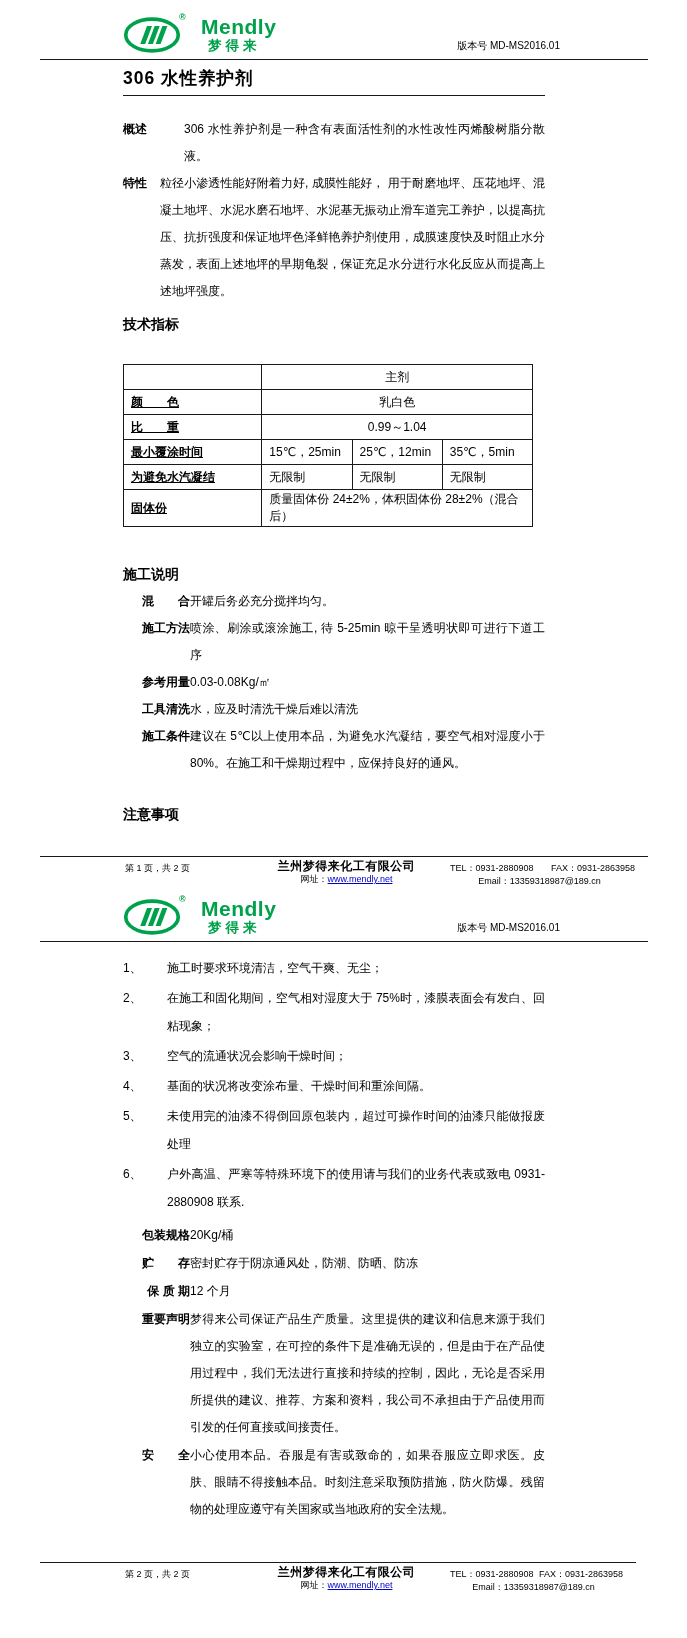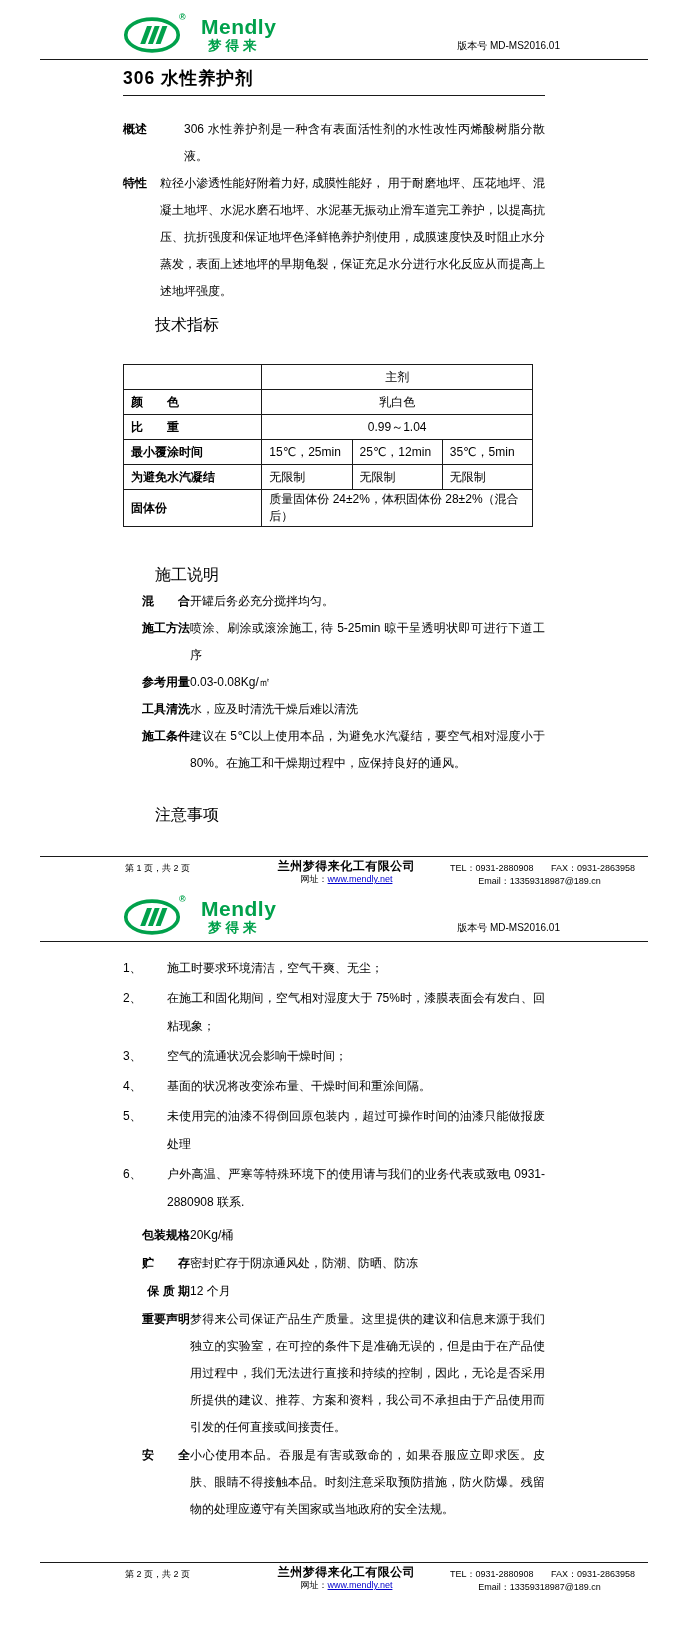--- a/index.html
+++ b/index.html
@@ -30,47 +30,47 @@
     margin:6px 142px 0 123px; font-size:17.5px; font-weight:bold;
     padding-bottom:5px; border-bottom:1px solid var(--ink); letter-spacing:1px;
   }
 
   .content { margin-left:123px; width:422px; font-size:12px; }
 
   .kv { display:flex; line-height:27px; }
   .kv .k { flex:0 0 37px; font-weight:bold; }
   .kv .v { flex:1; text-align:justify; }
   .kv2 .k { flex:0 0 67px;text-align:right; }
-  .h2 { font-weight:normal; font-size:16px; line-height:27px;margin-left:32px; }
+  .h2 { font-weight:bold; font-size:14px; line-height:27px; }
 
   .mt6{margin-top:6px;} .mt8{margin-top:20px;gap:24px;}
   .mt24{margin-top:24px;} .mt34{margin-top:34px;}
 
   .spec-table { border-collapse:collapse; width:410px; margin-top:26px; font-size:12px; }
   .spec-table td { border:1px solid var(--ink); height:25px; padding:1px 7px; vertical-align:middle; }
   .spec-table td.c1 { width:138px; }
   .spec-table td.cv { width:90px; }
   .spec-table td.center { text-align:center; }
-  .spec-table td.bold { font-weight:bold; }
+  .spec-table td.bold { font-weight:bold;text-decoration:underline; }
 
   .nlist { margin-top:12px; }
   .nlist .kv { line-height:28px; margin-bottom:2px; }
   .nlist .k { flex:0 0 44px; font-weight:normal; }
 
   .plist .kv { line-height:27px; margin-bottom:1px; }
 
   .page-footer { display:flex; margin:3px 48px 0 125px; font-size:9px; line-height:13px; align-items:flex-start; }
   .f-page { flex:0 0 128px; padding-top:2px; }
   .f-center { flex:0 0 187px; text-align:center; }
   .f-company { font-size:12px; font-weight:bold; letter-spacing:.5px; }
   .f-right { flex:1; text-align:center; }
   .f-telfax { display:flex; justify-content:space-between; padding:2px 4px 0 10px; }
   .link { color:var(--link); text-decoration:underline; cursor:pointer; }
 
-  .footer2-wrap { position:absolute; left:0; right:0; bottom:44px; }
+  .footer2-wrap { position:absolute; left:0; right:12px; bottom:44px; }
 </style>
 </head>
 <body>
 
 <div class="doc">
 
   <section>
     <header class="page-header pad-top">
       <div class="logo">
         <svg class="logo-mark" width="58" height="38" viewBox="0 0 64 42">

